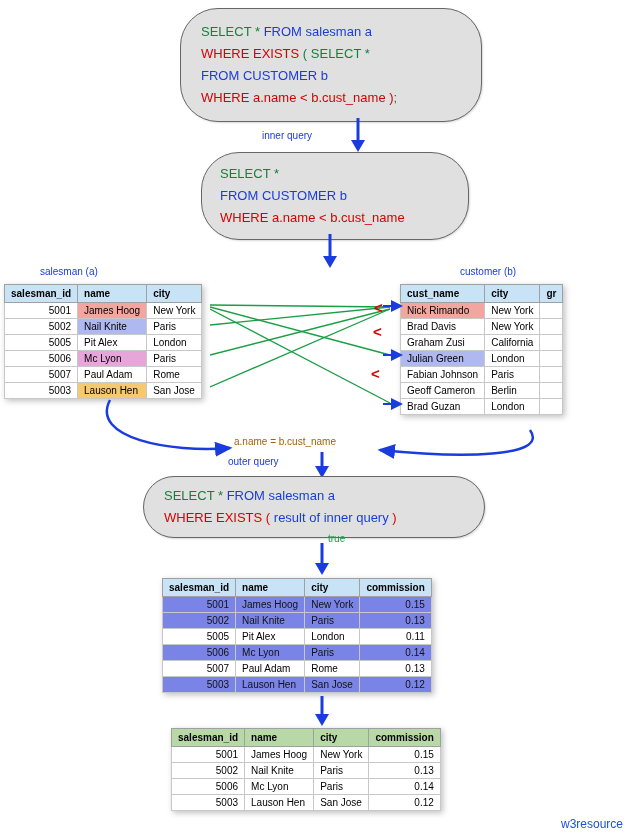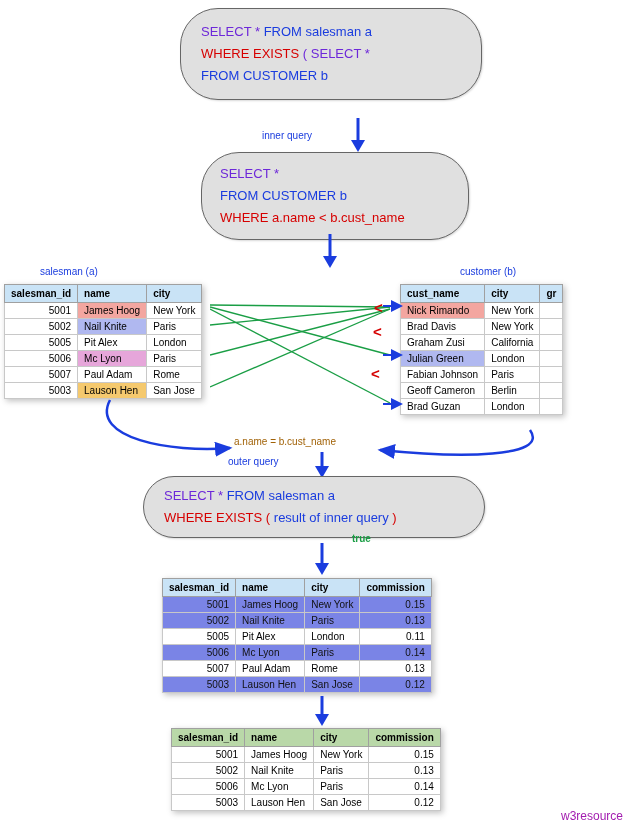--- a/index.html
+++ b/index.html
@@ -17,21 +17,21 @@
 }
 .qbox {
   position: absolute;
   background: #e0e0e0;
   border: 1.5px solid #666;
   border-radius: 38px;
   padding: 12px 20px;
   line-height: 1.7;
   box-shadow: 1px 1px 2px rgba(0,0,0,0.15);
 }
-.kw-black { color: #6d28d9; font-weight: 400; }
+.kw-black { color: #15803d; font-weight: 400; }
 .kw-blue { color: #1a3cde; }
 .kw-red { color: #d60000; }
 .lbl {
   position: absolute;
   font-size: 10px;
 }
 .lbl-blue { color: #1a3cde; }
 .lbl-red { color: #a16207; }
 .tbl {
   position: absolute;
@@ -70,34 +70,35 @@
 .cmp-sign {
   position: absolute;
   color: #d60000;
   font-weight: bold;
   font-size: 15px;
 }
 .curved-arrow { position:absolute; }
 .footer {
   position: absolute;
   right: 8px;
-  bottom: 12px;
-  color: #a21caf;
+  bottom: 4px;
+  color: #1d4ed8;
   font-size: 12px;
 }
 </style>
 </head>
 <body>
 
 <div class="canvas">
 
   <div class="qbox" style="left:180px; top:8px; width:260px;">
     <div><span class="kw-black">SELECT * </span><span class="kw-blue">FROM salesman a</span></div>
     <div><span class="kw-red">WHERE EXISTS</span><span class="kw-black">  ( SELECT *</span></div>
     <div><span class="kw-blue">FROM CUSTOMER b</span></div>
+    <div><span class="kw-red">WHERE  a.name  &lt; b.cust_name )</span><span class="kw-black">;</span></div>
   </div>
 
   <div class="lbl lbl-blue" style="left:262px; top:130px;">inner query</div>
 
   <div class="arrow-down" style="top:118px; left:358px;">
     <svg width="20" height="34">
         <line x1="10" y1="0" x2="10" y2="24" stroke="#1a3cde" stroke-width="3"></line>
         <polygon points="3,22 17,22 10,34" fill="#1a3cde"></polygon>
       </svg>
   </div>
@@ -242,21 +243,21 @@
     <svg width="20" height="26">
         <line x1="10" y1="0" x2="10" y2="16" stroke="#1a3cde" stroke-width="3"></line>
         <polygon points="3,14 17,14 10,26" fill="#1a3cde"></polygon>
       </svg>
   </div>
 
   <div class="qbox" style="left:143px; top:476px; width:300px; padding:8px 20px;">
     <div><span class="kw-black">SELECT * </span><span class="kw-blue">FROM salesman a</span></div>
     <div><span class="kw-red">WHERE EXISTS ( </span><span class="kw-blue">result of inner query</span><span class="kw-red"> )</span></div>
   </div>
-  <div class="lbl" style="left:352px; top:533px; color:#1a9e45;font-weight:bold;">true</div>
+  <div class="lbl" style="left:328px; top:533px; color:#1a9e45;">true</div>
 
   <div class="arrow-down" style="top:543px; left:322px;">
     <svg width="20" height="32">
         <line x1="10" y1="0" x2="10" y2="22" stroke="#1a3cde" stroke-width="3"></line>
         <polygon points="3,20 17,20 10,32" fill="#1a3cde"></polygon>
       </svg>
   </div>
 
   <table class="tbl" style="left:162px; top:578px;">
     <tbody>

